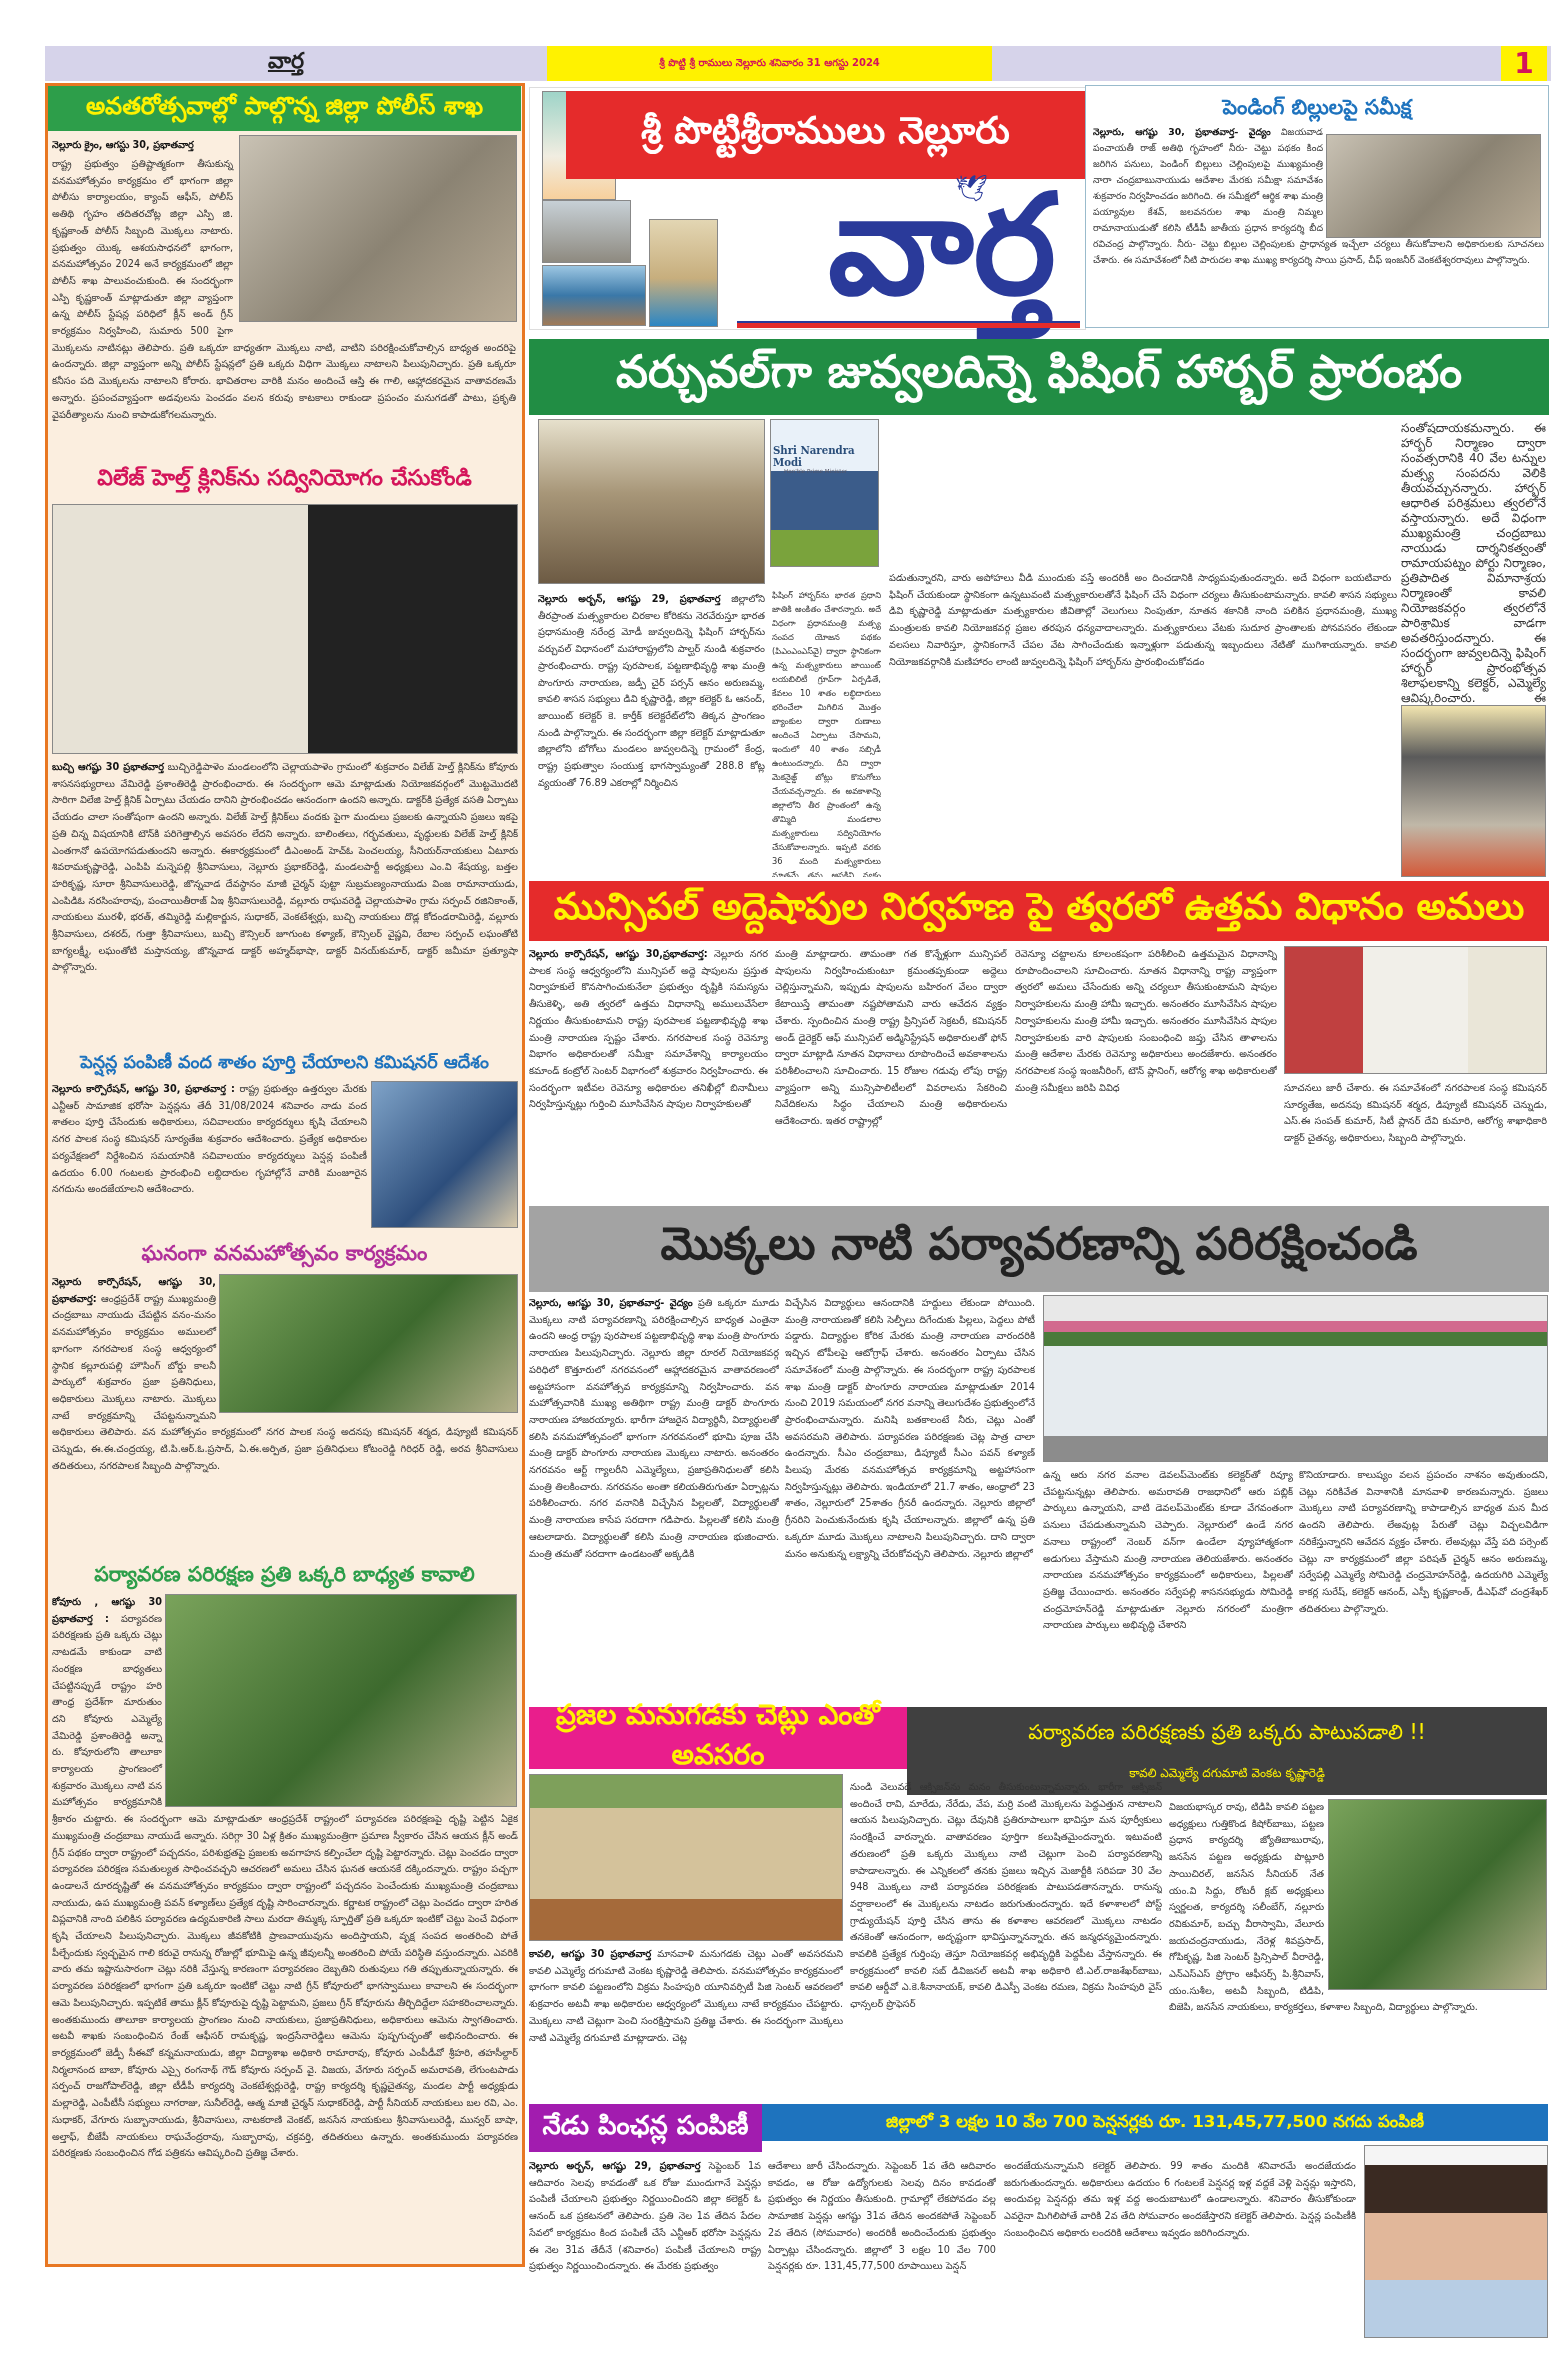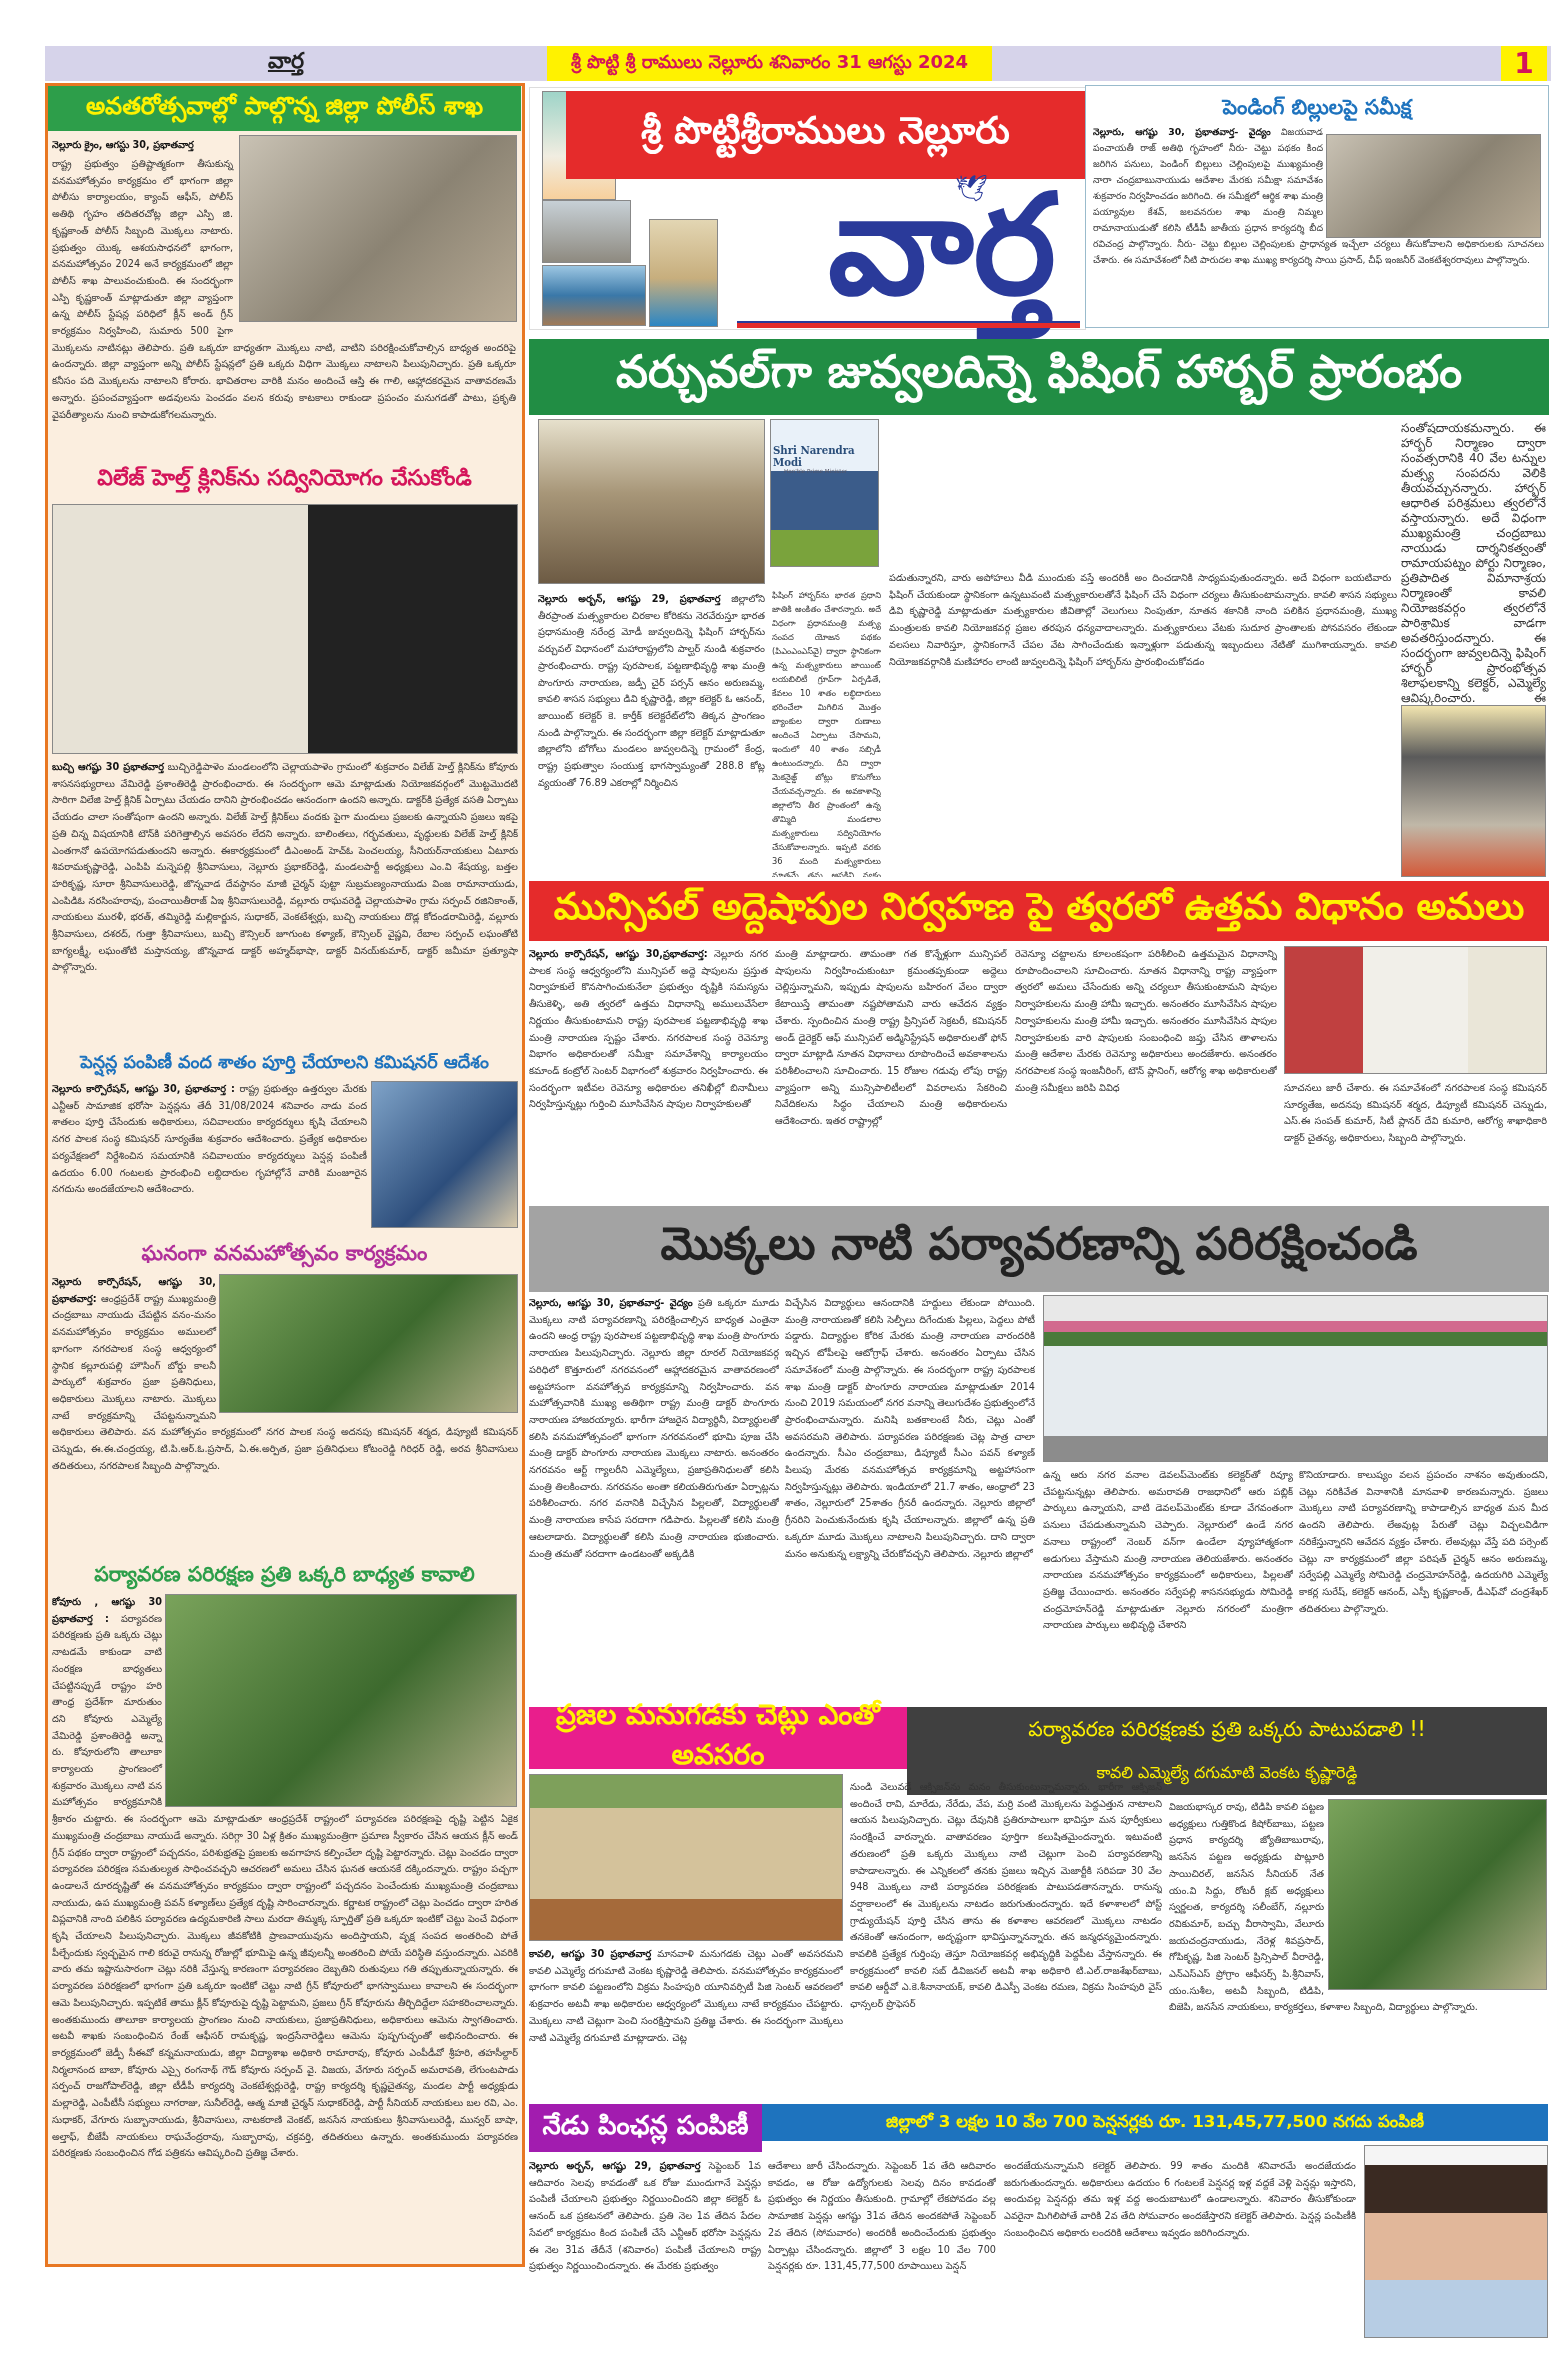--- a/index.html
+++ b/index.html
@@ -1,21 +1,21 @@
 <!DOCTYPE html>
 <html style="font-size:15px"><head>
 <meta charset="utf-8">
 <style>
 *{box-sizing:border-box;margin:0;padding:0}
 html,body{width:1553px;height:2375px;background:#fff;overflow:hidden}
 body{position:relative;font-family:"DejaVu Sans",sans-serif;color:#222}
 .abs{position:absolute}
 .hdr-bar{left:45px;top:46px;width:1506px;height:35px;background:#d6d3ea}
 .hdr-logo{left:45px;top:46px;width:482px;height:35px;display:flex;align-items:center;justify-content:center;font-weight:bold;font-size:22px;color:#222;text-decoration:underline}
-.hdr-date{left:547px;top:46px;width:445px;height:35px;background:#fff200;display:flex;align-items:center;justify-content:center;color:#d4145a;font-weight:bold;font-size:18px}
+.hdr-date{left:547px;top:46px;width:445px;height:35px;background:#fff200;display:flex;align-items:center;justify-content:center;color:#d4145a;font-weight:bold;font-size:10px}
 .hdr-page{left:1501px;top:46px;width:46px;height:35px;background:#fff200;display:flex;align-items:center;justify-content:center;color:#d4145a;font-weight:bold;font-size:28px}
 .leftcol{left:45px;top:83px;width:480px;height:2184px;background:#fbeedf;border:3.7px solid #e87722}
 .text{font-size:9.7px;line-height:16.7px;color:#333;text-align:justify;overflow:hidden;font-family:"DejaVu Sans",sans-serif}
 .text b{color:#111}
 .photo{overflow:hidden;border:0.9px solid #888}
 .hl{display:flex;align-items:center;justify-content:center;font-weight:bold;text-align:center}
 .pol-banner{left:48px;top:86px;width:473px;height:45px;background:#2d9e4a;color:#fff200;font-size:24px}
 .sub-hl{font-weight:bold;text-align:center}
 .mast-red{left:566px;top:91px;width:519px;height:88px;background:#e52b2b;color:#fff;font-size:37px}
 .mast-logo{left:798px;top:176px;width:288px;height:148px;color:#2a3a9a;font-size:139px;font-weight:bold;line-height:139px;text-align:center;font-family:"DejaVu Sans",sans-serif}
@@ -154,21 +154,21 @@
 <div class="abs text" style="left:1043px;top:1467px;width:250px;height:236px">
   <span>ఉన్న ఆరు నగర వనాల డెవలప్‌మెంట్‌కు కలెక్టర్‌తో రివ్యూ చేపట్టనున్నట్లు తెలిపారు. అమరావతి రాజధానిలో ఆరు పబ్లిక్ పార్కులు ఉన్నాయని, వాటి డెవలప్‌మెంట్‌కు కూడా వేగవంతంగా పనులు చేపడుతున్నామని చెప్పారు. నెల్లూరులో ఉండే నగర వనాలు రాష్ట్రంలో నెంబర్ వన్‌గా ఉండేలా వ్యూహాత్మకంగా అడుగులు వేస్తామని మంత్రి నారాయణ తెలియజేశారు. అనంతరం నారాయణ వనమహోత్సవం కార్యక్రమంలో అధికారులు, పిల్లలతో ప్రతిజ్ఞ చేయించారు. అనంతరం సర్వేపల్లి శాసనసభ్యుడు సోమిరెడ్డి చంద్రమోహన్‌రెడ్డి మాట్లాడుతూ నెల్లూరు నగరంలో మంత్రిగా నారాయణ పార్కులు అభివృద్ధి చేశారని</span>
 </div>
 <div class="abs text" style="left:1299px;top:1467px;width:249px;height:236px">
   <span>కొనియాడారు. కాలుష్యం వలన ప్రపంచం నాశనం అవుతుందని, చెట్లు నరికివేత వినాశానికి మానవాళి కారణమన్నారు. ప్రజలు మొక్కలు నాటి పర్యావరణాన్ని కాపాడాల్సిన బాధ్యత మన మీద ఉందని తెలిపారు. లేఅవుట్ల పేరుతో చెట్లు విచ్చలవిడిగా నరికేస్తున్నారని ఆవేదన వ్యక్తం చేశారు. లేఅవుట్లు వేస్తే పది పర్సెంట్ చెట్లు నా కార్యక్రమంలో జిల్లా పరిషత్ చైర్మన్ ఆనం అరుణమ్మ, సర్వేపల్లి ఎమ్మెల్యే సోమిరెడ్డి చంద్రమోహన్‌రెడ్డి, ఉదయగిరి ఎమ్మెల్యే కాకర్ల సురేష్, కలెక్టర్ ఆనంద్, ఎస్పీ కృష్ణకాంత్, డీఎఫ్‌వో చంద్రశేఖర్ తదితరులు పాల్గొన్నారు.</span>
 </div>
 
 <div class="abs hl praj-banner">ప్రజల మనుగడకు చెట్లు ఎంతో అవసరం</div>
 <div class="abs hl paryav-banner">
   <div style="font-size:20.4px;font-weight:normal">పర్యావరణ పరిరక్షణకు ప్రతి ఒక్కరు పాటుపడాలి !!</div>
-  <div style="font-size:16px;margin-top:17px;font-weight:normal">కావలి ఎమ్మెల్యే దగుమాటి వెంకట కృష్ణారెడ్డి</div>
+  <div style="font-size:12px;margin-top:17px;font-weight:normal">కావలి ఎమ్మెల్యే దగుమాటి వెంకట కృష్ణారెడ్డి</div>
 </div>
 <div class="abs photo ph-gray" style="left:529px;top:1774px;width:314px;height:167px;background:linear-gradient(180deg,#7ea05b 0 20%,#d4c29b 20% 75%,#a56a3a 75%)"></div>
 <div class="abs photo ph-green" style="left:1328px;top:1799px;width:219px;height:191px"></div>
 <div class="abs text" style="left:529px;top:1946px;width:314px;height:152px">
   <b>కావలి, ఆగష్టు 30 ప్రభాతవార్త</b>
   <span>మానవాళి మనుగడకు చెట్లు ఎంతో అవసరమని కావలి ఎమ్మెల్యే దగుమాటి వెంకట కృష్ణారెడ్డి తెలిపారు. వనమహోత్సవం కార్యక్రమంలో భాగంగా కావలి పట్టణంలోని విక్రమ సింహపురి యూనివర్సిటీ పిజి సెంటర్ ఆవరణలో శుక్రవారం అటవీ శాఖ అధికారుల ఆధ్వర్యంలో మొక్కలు నాటే కార్యక్రమం చేపట్టారు. మొక్కలు నాటి చెట్లుగా పెంచి సంరక్షిస్తామని ప్రతిజ్ఞ చేశారు. ఈ సందర్భంగా మొక్కలు నాటి ఎమ్మెల్యే దగుమాటి మాట్లాడారు. చెట్ల</span>
 </div>
 <div class="abs text" style="left:850px;top:1779px;width:312px;height:319px">
   <span>నుండి వెలువడే ఆక్సిజన్‌ను మనం తీసుకుంటున్నామన్నారు. భారీగా ఆక్సిజన్ అందించే రావి, మారేడు, నేరేడు, వేప, మర్రి వంటి మొక్కలను పెద్దఎత్తున నాటాలని ఆయన పిలుపునిచ్చారు. చెట్లు దేవునికి ప్రతిరూపాలుగా భావిస్తూ మన పూర్వీకులు సంరక్షించే వారన్నారు. వాతావరణం పూర్తిగా కలుషితమైందన్నారు. ఇటువంటి తరుణంలో ప్రతి ఒక్కరు మొక్కలు నాటి చెట్లుగా పెంచి పర్యావరణాన్ని కాపాడాలన్నారు. ఈ ఎన్నికలలో తనకు ప్రజలు ఇచ్చిన మెజార్టీకి సరిపడా 30 వేల 948 మొక్కలు నాటి పర్యావరణ పరిరక్షణకు పాటుపడతానన్నారు. రానున్న వర్షాకాలంలో ఈ మొక్కలను నాటడం జరుగుతుందన్నారు. ఇదే కళాశాలలో పోస్ట్ గ్రాడ్యుయేషన్ పూర్తి చేసిన తాను ఈ కళాశాల ఆవరణలో మొక్కలు నాటడం తనకెంతో ఆనందంగా, అదృష్టంగా భావిస్తున్నానన్నారు. తన జన్మధన్యమైందన్నారు. కావలికి ప్రత్యేక గుర్తింపు తెస్తూ నియోజకవర్గ అభివృద్ధికి పెద్దపీట వేస్తానన్నారు. ఈ కార్యక్రమంలో కావలి సబ్ డివిజనల్ అటవీ శాఖ అధికారి టి.ఎల్.రాజశేఖర్‌బాబు, కావలి ఆర్డీవో ఎ.కె.శీనానాయక్, కావలి డిఎస్పీ వెంకట రమణ, విక్రమ సింహపురి వైస్ ఛాన్సలర్ ప్రొఫెసర్</span>
 </div>

